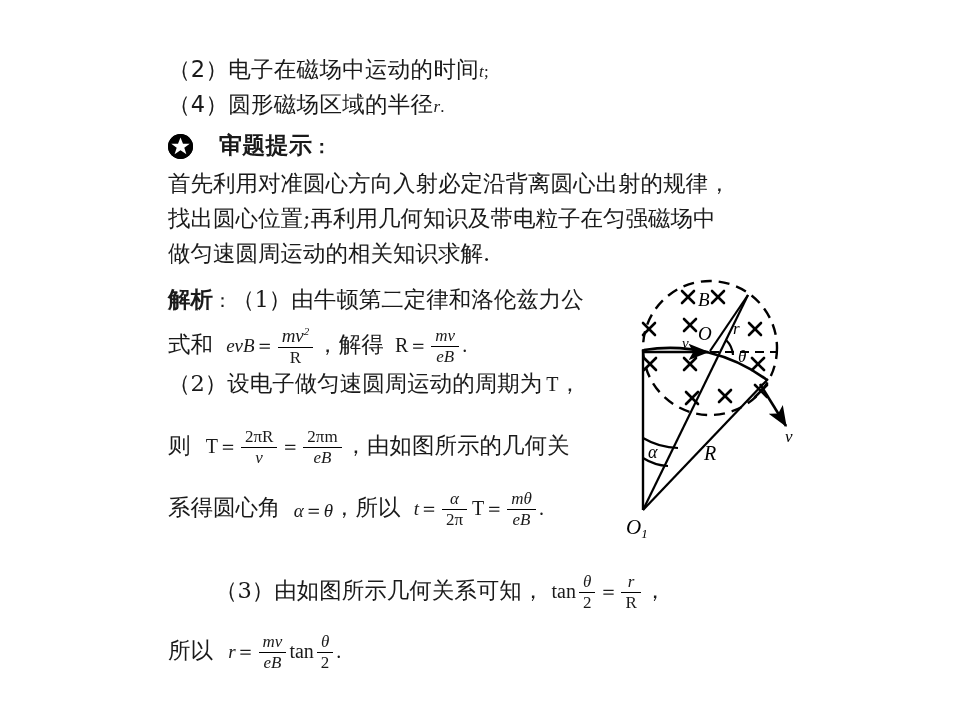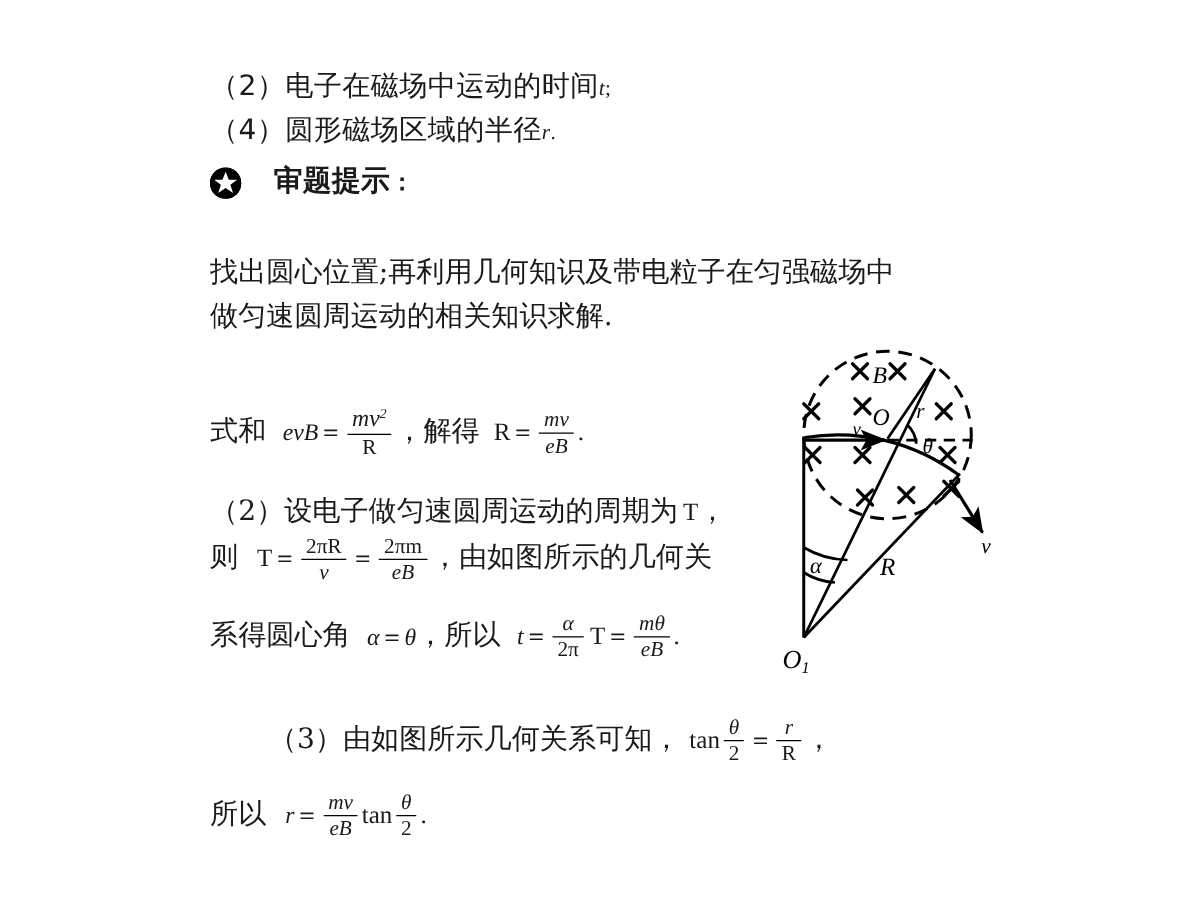--- a/index.html
+++ b/index.html
@@ -121,35 +121,39 @@
   <div class="star-badge" style="left:168px; top:134px;">
     <svg width="25" height="25" viewBox="0 0 25 25" aria-hidden="true">
       <circle cx="12.5" cy="12.5" r="12.5" fill="#000"></circle>
       <polygon fill="#fff" points="12.5,3.4 15.0,9.7 21.7,9.7 16.3,13.8 18.4,20.3 12.5,16.3 6.6,20.3 8.7,13.8 3.3,9.7 10.0,9.7"></polygon>
     </svg>
   </div>
   <div class="line cn bold" style="left:202px; top:134px; font-size:23px;margin-left:17px;">
     <span>审题提示</span><span style="font-size:19px;">：</span>
   </div>
 
+  <div class="line cn-serif" style="left:168px; top:172px;">首先利用对准圆心方向入射必定沿背离圆心出射的规律，</div>
   <div class="line cn-serif" style="left:168px; top:207px;">找出圆心位置;再利用几何知识及带电粒子在匀强磁场中</div>
   <div class="line cn-serif" style="left:168px; top:242px;text-align:right;">做匀速圆周运动的相关知识求解.</div>
 
+  <div class="line cn-serif" style="left:168px; top:288px;">
+    <span class="bold">解析</span><span style="font-size:19px;">：</span><span>（1）由牛顿第二定律和洛伦兹力公</span>
+  </div>
 
   <div class="line cn-serif" style="left:168px; top:326px;">
     <span>式和</span>
     <span class="inline-math" style="margin-left:6px;">
       <span class="mi">evB</span><span class="mr">＝</span><span class="frac"><span class="num"><span class="mi">mv</span><span class="mi sup">2</span></span><span class="den mr">R</span></span>
     </span><span class="cn-serif">，解得</span>
     <span class="inline-math" style="margin-left:4px;">
       <span class="mr">R</span><span class="mr">＝</span><span class="frac"><span class="num mi">mv</span><span class="den mi">eB</span></span>
     </span><span class="mr">.</span>
   </div>
 
-  <div class="line cn-serif" style="left:168px; top:398px;">
+  <div class="line cn-serif" style="left:168px; top:372px;">
     <span>（2）设电子做匀速圆周运动的周期为</span><span class="mr" style="margin-left:4px;">T</span><span>，</span>
   </div>
 
   <div class="line cn-serif" style="left:168px; top:428px;">
     <span>则</span>
     <span class="inline-math" style="margin-left:8px;">
       <span class="mr">T</span><span class="mr">＝</span><span class="frac"><span class="num mr">2πR</span><span class="den mi">v</span></span><span class="mr">＝</span><span class="frac"><span class="num mr">2πm</span><span class="den mi">eB</span></span>
     </span><span class="cn-serif">，由如图所示的几何关</span>
   </div>
 

